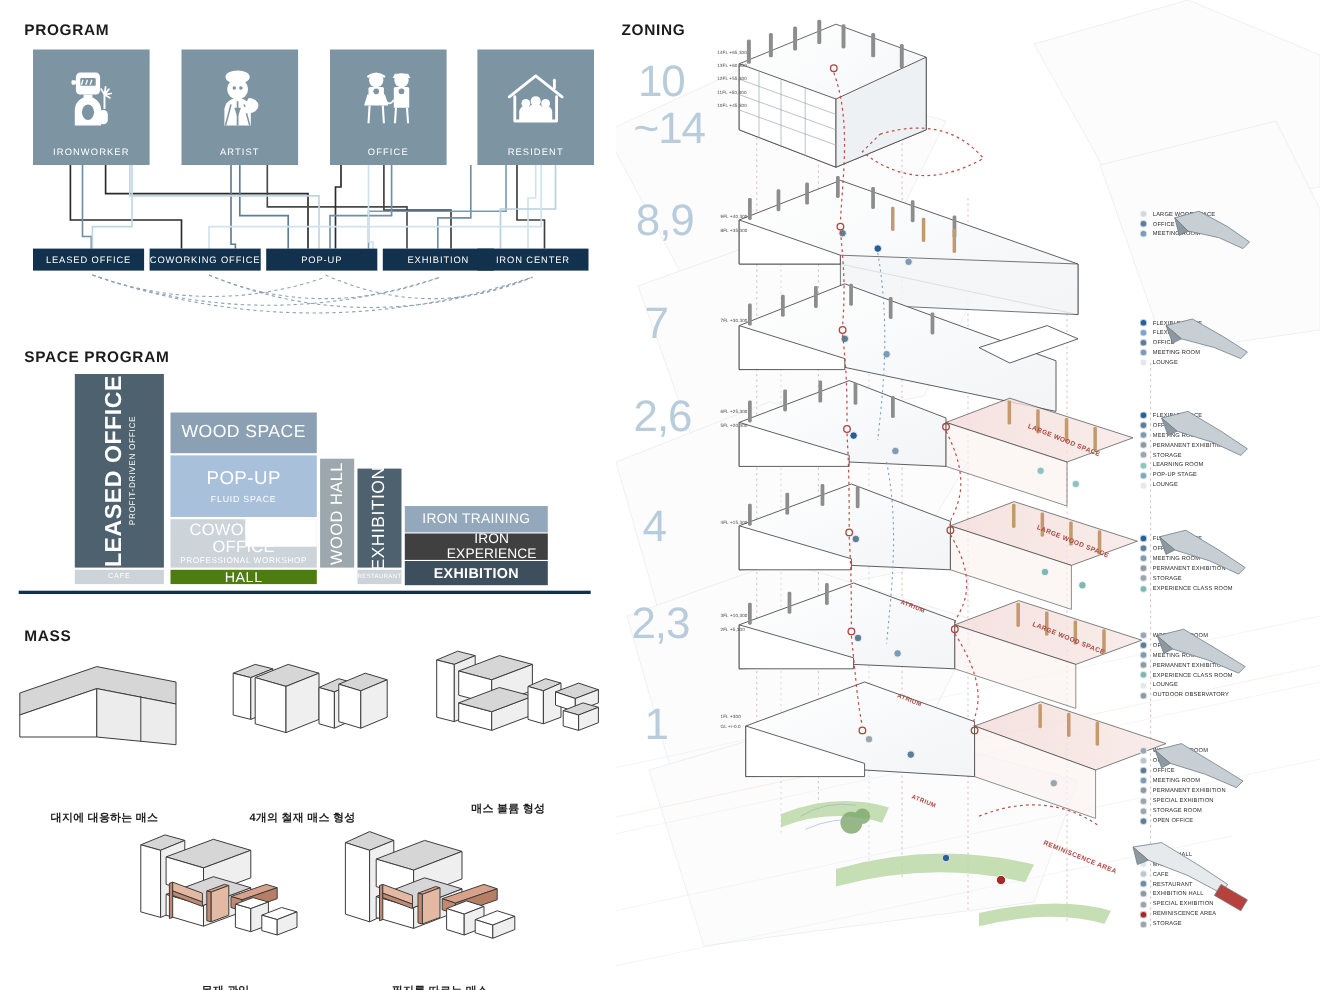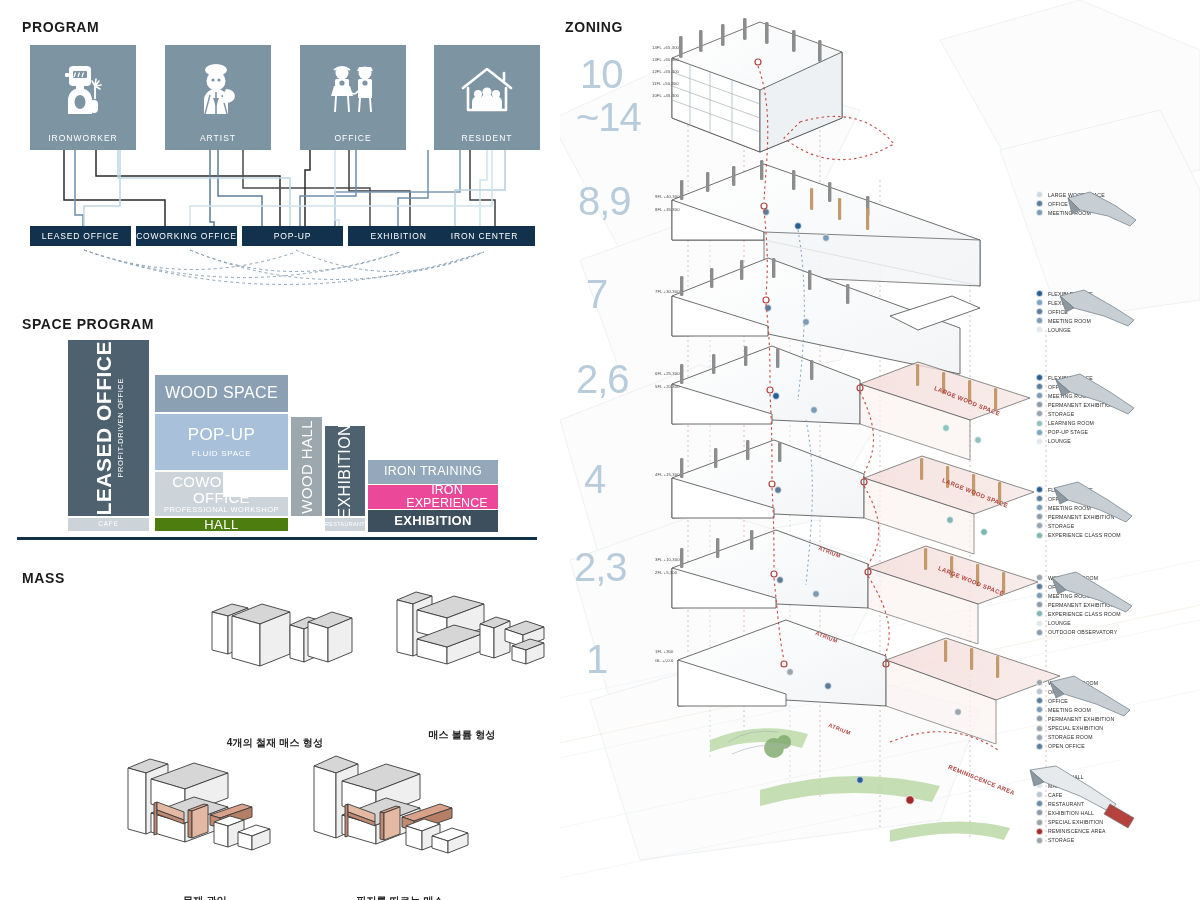--- a/index.html
+++ b/index.html
@@ -90,21 +90,21 @@
 
   .sp-woodhall { left: 291px; top: 79px;  width: 31px; height: 99px; background:#9da8ae; }
   .sp-woodhall .main { font-size: 15px; letter-spacing: .4px; }
 
   .sp-exhib    { left: 325px; top: 88px;  width: 40px; height: 90px; background:#4e616f; }
   .sp-exhib .main { font-size: 16px; letter-spacing: .4px; }
 
   .sp-irontr   { left: 368px; top: 122px; width: 130px; height: 24px; background:#93a8bb; }
   .sp-irontr .main { font-size: 12.5px; letter-spacing: .3px; }
 
-  .sp-ironex   { left: 368px; top: 147px; width: 130px; height: 24px; background:#ec4899;padding-left:28px; }
+  .sp-ironex   { left: 368px; top: 147px; width: 130px; height: 24px; background:#404040;padding-left:28px; }
   .sp-ironex .main { font-size: 12.5px; letter-spacing: .1px; }
 
   .sp-exhib2   { left: 368px; top: 172px; width: 130px; height: 22px; background:#3d4e5c; }
   .sp-exhib2 .main { font-size: 13px; font-weight: 700; letter-spacing: .3px; }
 
   .sp-cafe     { left: 68px;  top: 180px; width: 81px;  height: 13px; background:#ccd3d9; }
   .sp-cafe .main { font-size: 6.5px; letter-spacing: .8px; }
 
   .sp-hall     { left: 155px; top: 180px; width: 133px; height: 13px; background:#4d7c0f; }
   .sp-hall .main { font-size: 13px; letter-spacing: .5px; }
@@ -355,20 +355,31 @@
       <div class="sp-block sp-rest">
         <span class="main">RESTAURANT</span>
       </div>
     </div>
     <div class="sp-baseline"></div>
 
     <div class="sec-title" id="mass-title">MASS</div>
 
     <div class="mass-grid">
 
+      <div class="mass-cell" style="left:10px; top:12px; width:170px; height:110px;">
+        <svg width="170" height="92" viewBox="0 0 170 92">
+          <g stroke="#3a3a3a" stroke-width="0.9" stroke-linejoin="round">
+            <path d="M8 38 L78 14 L150 28 L150 48 L78 34 L8 58 Z" fill="#d6d6d6"></path>
+            <path d="M8 58 L78 34 L78 78 L8 78 Z" fill="#ffffff"></path>
+            <path d="M78 34 L150 48 L150 85 L78 78 Z" fill="#ececec"></path>
+            <path d="M118 41 L118 82" fill="none"></path>
+          </g>
+        </svg>
+        <div class="mass-cap" style="top:100px;">대지에 대응하는 매스</div>
+      </div>
 
       <div class="mass-cell" style="left:190px; top:12px; width:170px; height:110px;">
         <svg width="170" height="92" viewBox="0 0 170 92">
           <g stroke="#3a3a3a" stroke-width="0.9" stroke-linejoin="round">
             <path d="M22 20 L42 12 L58 16 L38 24 Z" fill="#d6d6d6"></path>
             <path d="M22 20 L38 24 L38 62 L22 58 Z" fill="#ffffff"></path>
             <path d="M38 24 L58 16 L58 54 L38 62 Z" fill="#efefef"></path>
 
             <path d="M42 24 L72 12 L100 20 L70 32 Z" fill="#d6d6d6"></path>
             <path d="M42 24 L70 32 L70 74 L42 66 Z" fill="#ffffff"></path>

